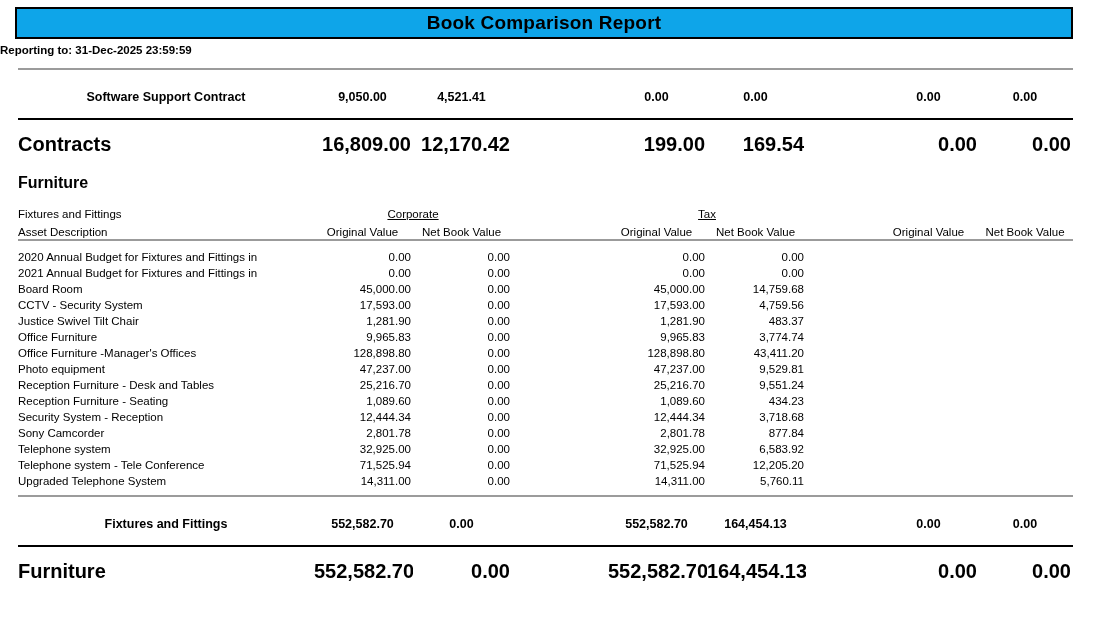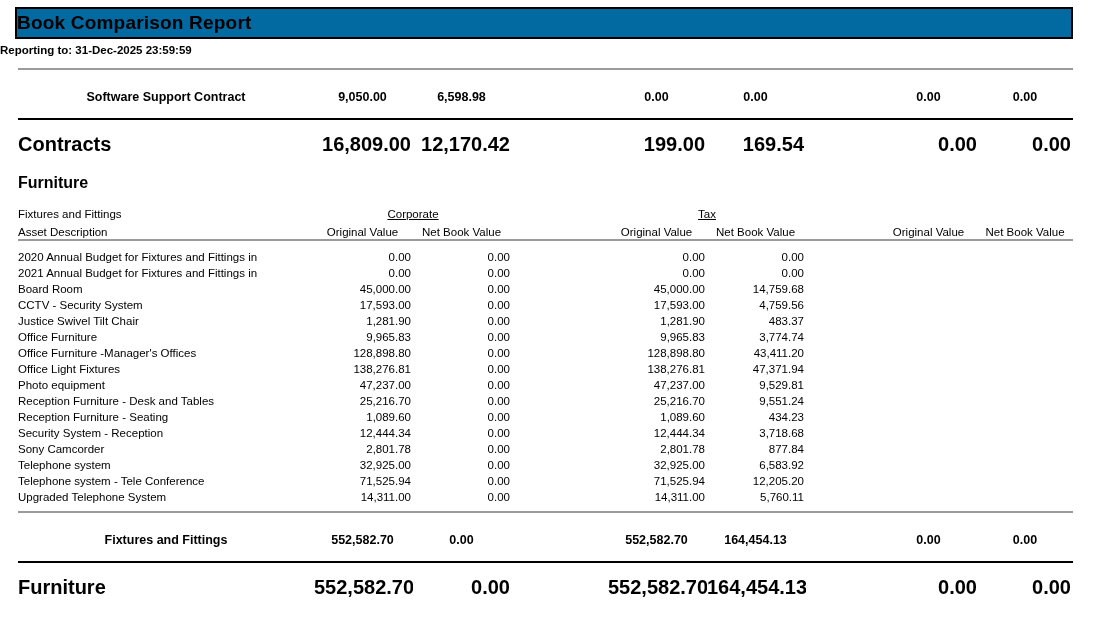--- a/index.html
+++ b/index.html
@@ -17,25 +17,25 @@
   }
 
   
   .title-banner {
     position: absolute;
     left: 15px;
     top: 7px;
     width: 1058px;
     height: 32px;
     border: 2px solid #000000;
-    background: #0369a1;
+    background: #0ea5e9;
     box-sizing: border-box;
     display: flex;
     align-items: center;
-    justify-content: flex-start;
+    justify-content: center;
   }
   .title-banner .title-text {
     font-size: 19px;
     font-weight: bold;
     letter-spacing: 0.2px;
   }
 
   .report-subtitle {
     position: absolute;
     left: 0;
@@ -148,21 +148,21 @@
       <col class="c-n3">
         <col class="c-n4">
         <col class="c-gap2">
       <col class="c-n5">
         <col class="c-n6">
     </colgroup>
     <tbody>
       <tr class="row-total">
         <td>Software Support Contract</td>
         <td class="num">9,050.00</td>
-        <td class="num">6,598.98</td>
+        <td class="num">4,521.41</td>
         <td></td>
         <td class="num">0.00</td>
         <td class="num">0.00</td>
         <td></td>
         <td class="num">0.00</td>
         <td class="num">0.00</td>
       </tr>
     </tbody>
   </table>
 
@@ -328,31 +328,20 @@
           <td class="num">128,898.80</td>
           <td class="num">0.00</td>
           <td></td>
           <td class="num">128,898.80</td>
           <td class="num">43,411.20</td>
           <td></td>
           <td class="num"></td>
           <td class="num"></td>
         </tr>
         <tr class="row-detail">
-          <td>Office Light Fixtures</td>
-          <td class="num">138,276.81</td>
-          <td class="num">0.00</td>
-          <td></td>
-          <td class="num">138,276.81</td>
-          <td class="num">47,371.94</td>
-          <td></td>
-          <td class="num"></td>
-          <td class="num"></td>
-        </tr>
-        <tr class="row-detail">
           <td>Photo equipment</td>
           <td class="num">47,237.00</td>
           <td class="num">0.00</td>
           <td></td>
           <td class="num">47,237.00</td>
           <td class="num">9,529.81</td>
           <td></td>
           <td class="num"></td>
           <td class="num"></td>
         </tr>

